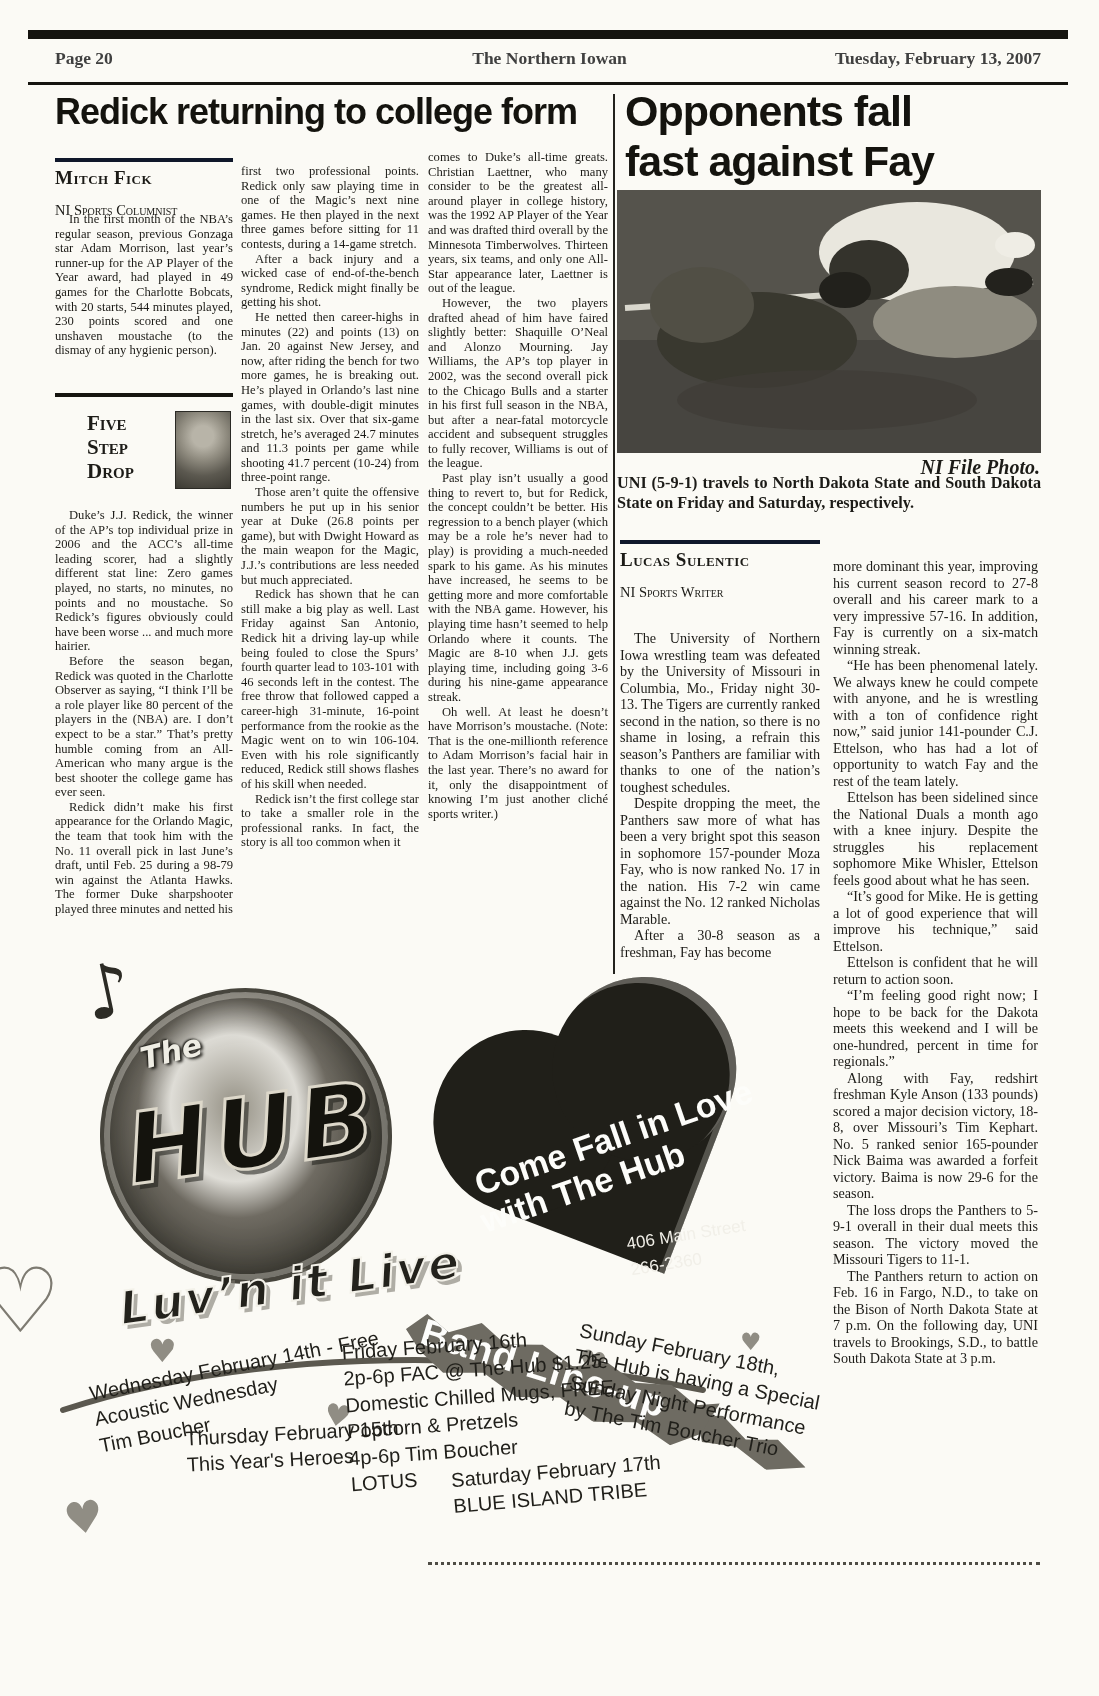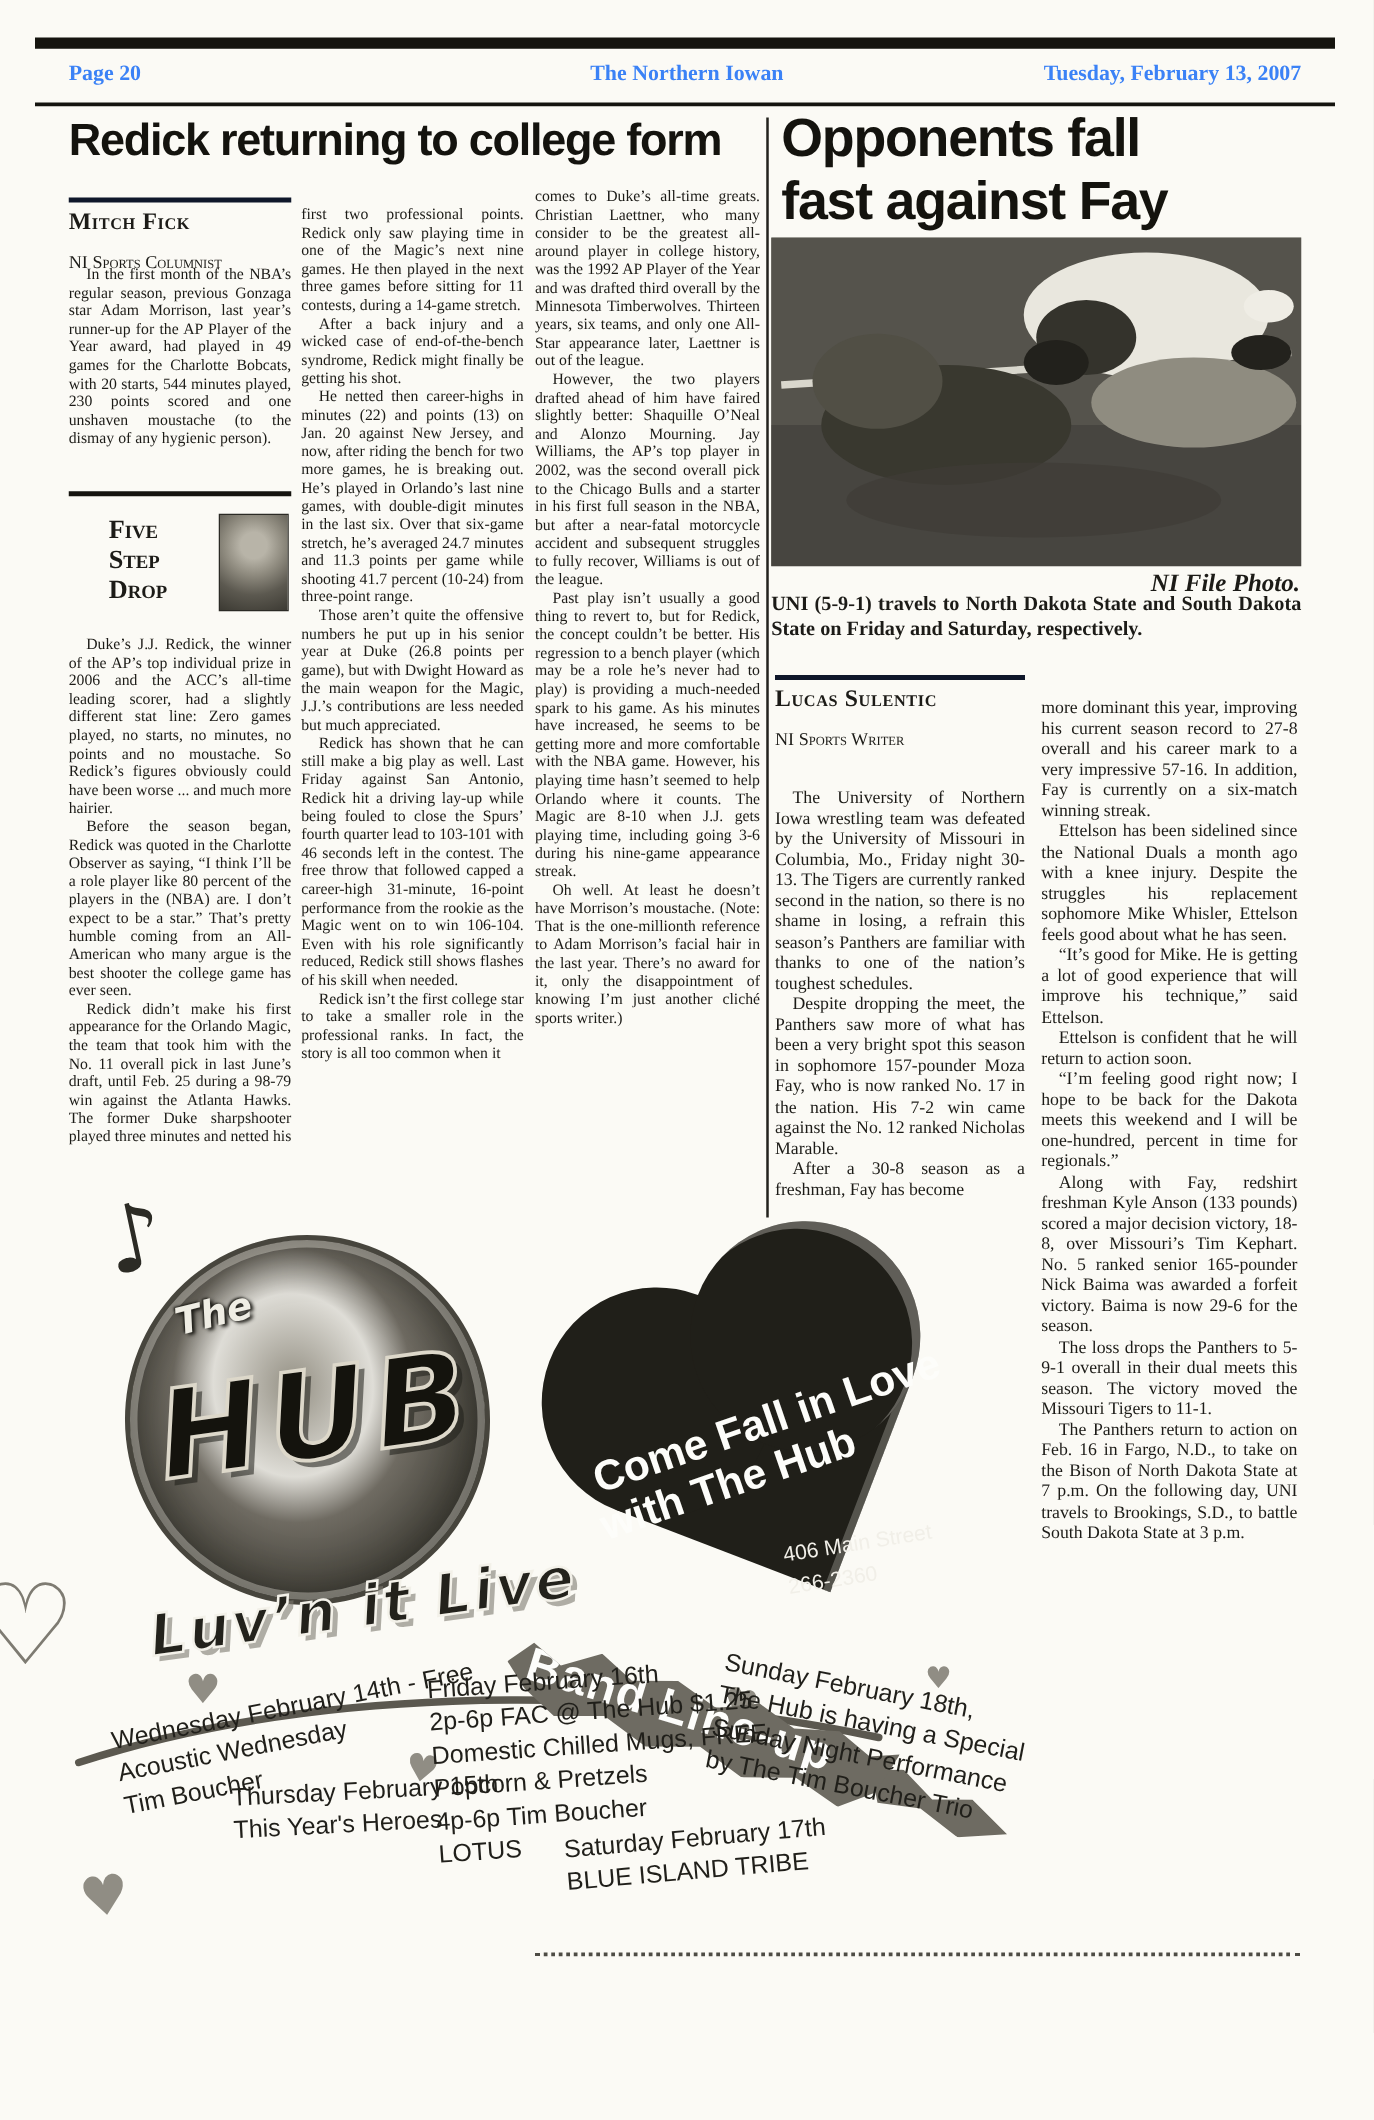--- a/index.html
+++ b/index.html
@@ -1,19 +1,19 @@
 <!DOCTYPE html>
 <html lang="en"><head>
 <meta charset="utf-8">
 <style>
   html,body{margin:0;padding:0;background:#e8e6e0;}
   .page{position:relative;width:1099px;height:1696px;background:#fbfaf5;font-family:"Liberation Serif",serif;color:#1c1b17;overflow:hidden;margin:0 auto;}
   .bar{position:absolute;background:#15140f;}
   
-  .hdr{position:absolute;top:48px;font-weight:bold;font-size:17.5px;color:#3b82f6;}
+  .hdr{position:absolute;top:48px;font-weight:bold;font-size:17.5px;color:#404040;}
   
   .headline{position:absolute;font-family:"Liberation Sans",sans-serif;font-weight:bold;color:#14130e;letter-spacing:-1px;line-height:1.0;}
   
   .bodycol{position:absolute;text-align:justify;}
   .lcol{width:178px;font-size:12.6px;line-height:14.6px;}
   .rcol{width:205px;font-size:14.2px;line-height:16.5px;}
   .para{margin:0;text-indent:14px;}
   .para.cont{text-indent:0;}
   
   .byline-block{position:absolute;text-align:left;border-top:4px solid #0f172a;padding-top:5px;}
@@ -139,20 +139,21 @@
   </div>
 
   <div class="bodycol rcol" style="left:620px;top:630px;width:200px;">
     <p class="para">The University of Northern Iowa wrestling team was defeated by the University of Missouri in Columbia, Mo., Friday night 30-13. The Tigers are currently ranked second in the nation, so there is no shame in losing, a refrain this season’s Panthers are familiar with thanks to one of the nation’s toughest schedules.</p>
     <p class="para">Despite dropping the meet, the Panthers saw more of what has been a very bright spot this season in sophomore 157-pounder Moza Fay, who is now ranked No. 17 in the nation. His 7-2 win came against the No. 12 ranked Nicholas Marable.</p>
     <p class="para">After a 30-8 season as a freshman, Fay has become</p>
   </div>
 
   <div class="bodycol rcol" style="left:833px;top:558px;">
     <p class="para cont">more dominant this year, improving his current season record to 27-8 overall and his career mark to a very impressive 57-16. In addition, Fay is currently on a six-match winning streak.</p>
+    <p class="para">“He has been phenomenal lately. We always knew he could compete with anyone, and he is wrestling with a ton of confidence right now,” said junior 141-pounder C.J. Ettelson, who has had a lot of opportunity to watch Fay and the rest of the team lately.</p>
     <p class="para">Ettelson has been sidelined since the National Duals a month ago with a knee injury. Despite the struggles his replacement sophomore Mike Whisler, Ettelson feels good about what he has seen.</p>
     <p class="para">“It’s good for Mike. He is getting a lot of good experience that will improve his technique,” said Ettelson.</p>
     <p class="para">Ettelson is confident that he will return to action soon.</p>
     <p class="para">“I’m feeling good right now; I hope to be back for the Dakota meets this weekend and I will be one-hundred, percent in time for regionals.”</p>
     <p class="para">Along with Fay, redshirt freshman Kyle Anson (133 pounds) scored a major decision victory, 18-8, over Missouri’s Tim Kephart. No. 5 ranked senior 165-pounder Nick Baima was awarded a forfeit victory. Baima is now 29-6 for the season.</p>
     <p class="para">The loss drops the Panthers to 5-9-1 overall in their dual meets this season. The victory moved the Missouri Tigers to 11-1.</p>
     <p class="para">The Panthers return to action on Feb. 16 in Fargo, N.D., to take on the Bison of North Dakota State at 7 p.m. On the following day, UNI travels to Brookings, S.D., to battle South Dakota State at 3 p.m.</p>
   </div>
 
   <div class="hub">

